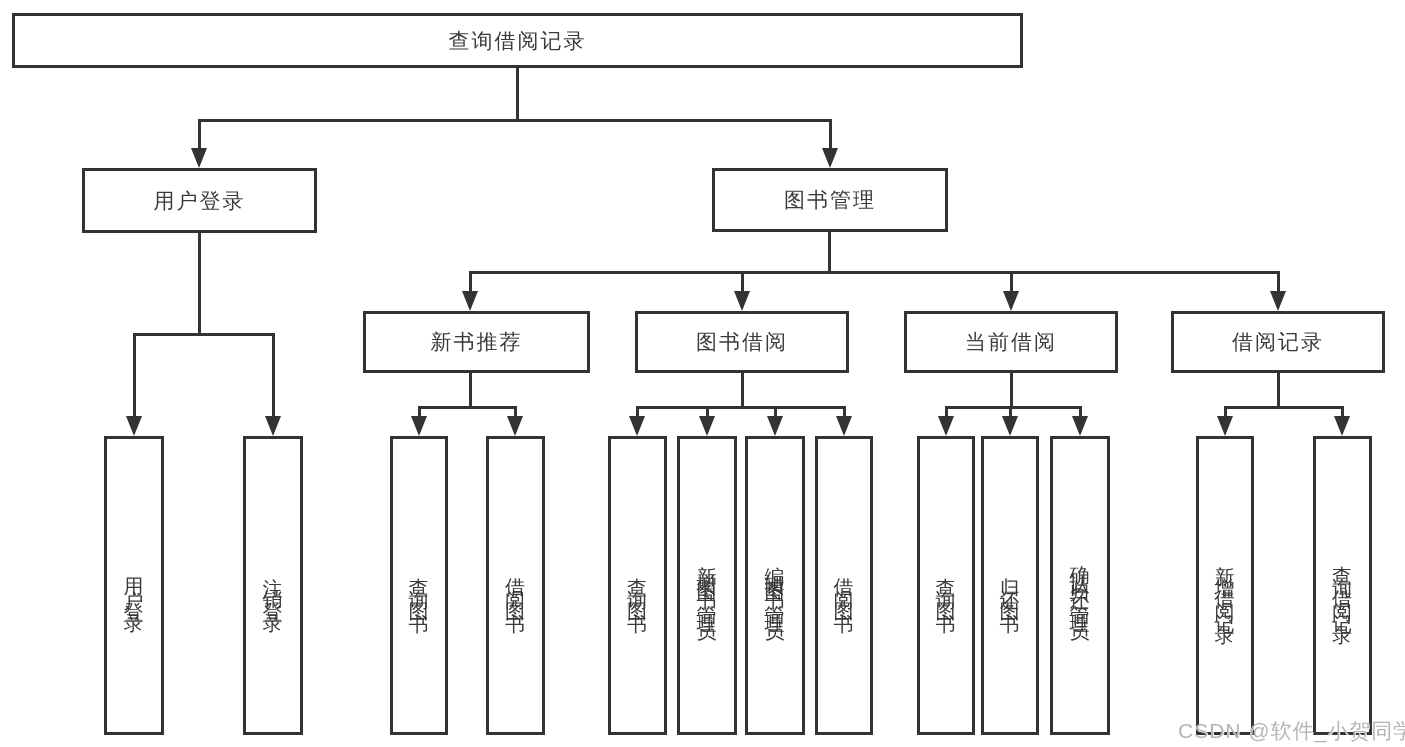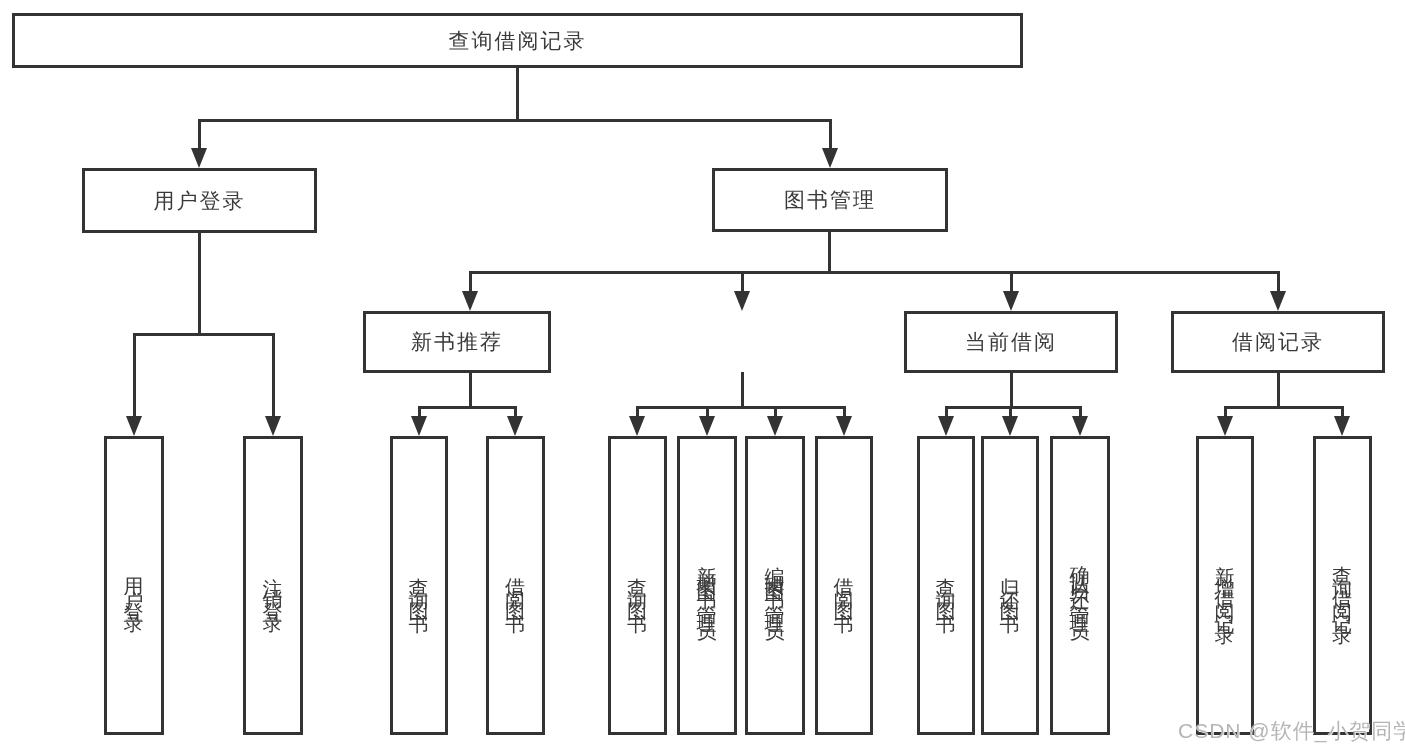--- a/index.html
+++ b/index.html
@@ -104,22 +104,25 @@
     <span>查询借阅记录</span>
   </div>
 
   <div class="node" style="left:82px;top:168px;width:235px;height:65px;">
     <span>用户登录</span>
   </div>
   <div class="node" style="left:712px;top:168px;width:236px;height:64px;">
     <span>图书管理</span>
   </div>
 
-  <div class="node" style="left:363px;top:311px;width:188px;height:62px;">
+  <div class="node" style="left:363px;top:311px;width:227px;height:62px;">
     <span>新书推荐</span>
+  </div>
+  <div class="node" style="left:635px;top:311px;width:214px;height:62px;">
+    <span>图书借阅</span>
   </div>
   <div class="node" style="left:1171px;top:311px;width:214px;height:62px;">
     <span>借阅记录</span>
   </div>
   <div class="node" style="left:904px;top:311px;width:214px;height:62px;">
     <span>当前借阅</span>
   </div>
 
   <div class="vnode" style="left:104px;width:60px;">
     <span class="vtext">用户登录</span>

